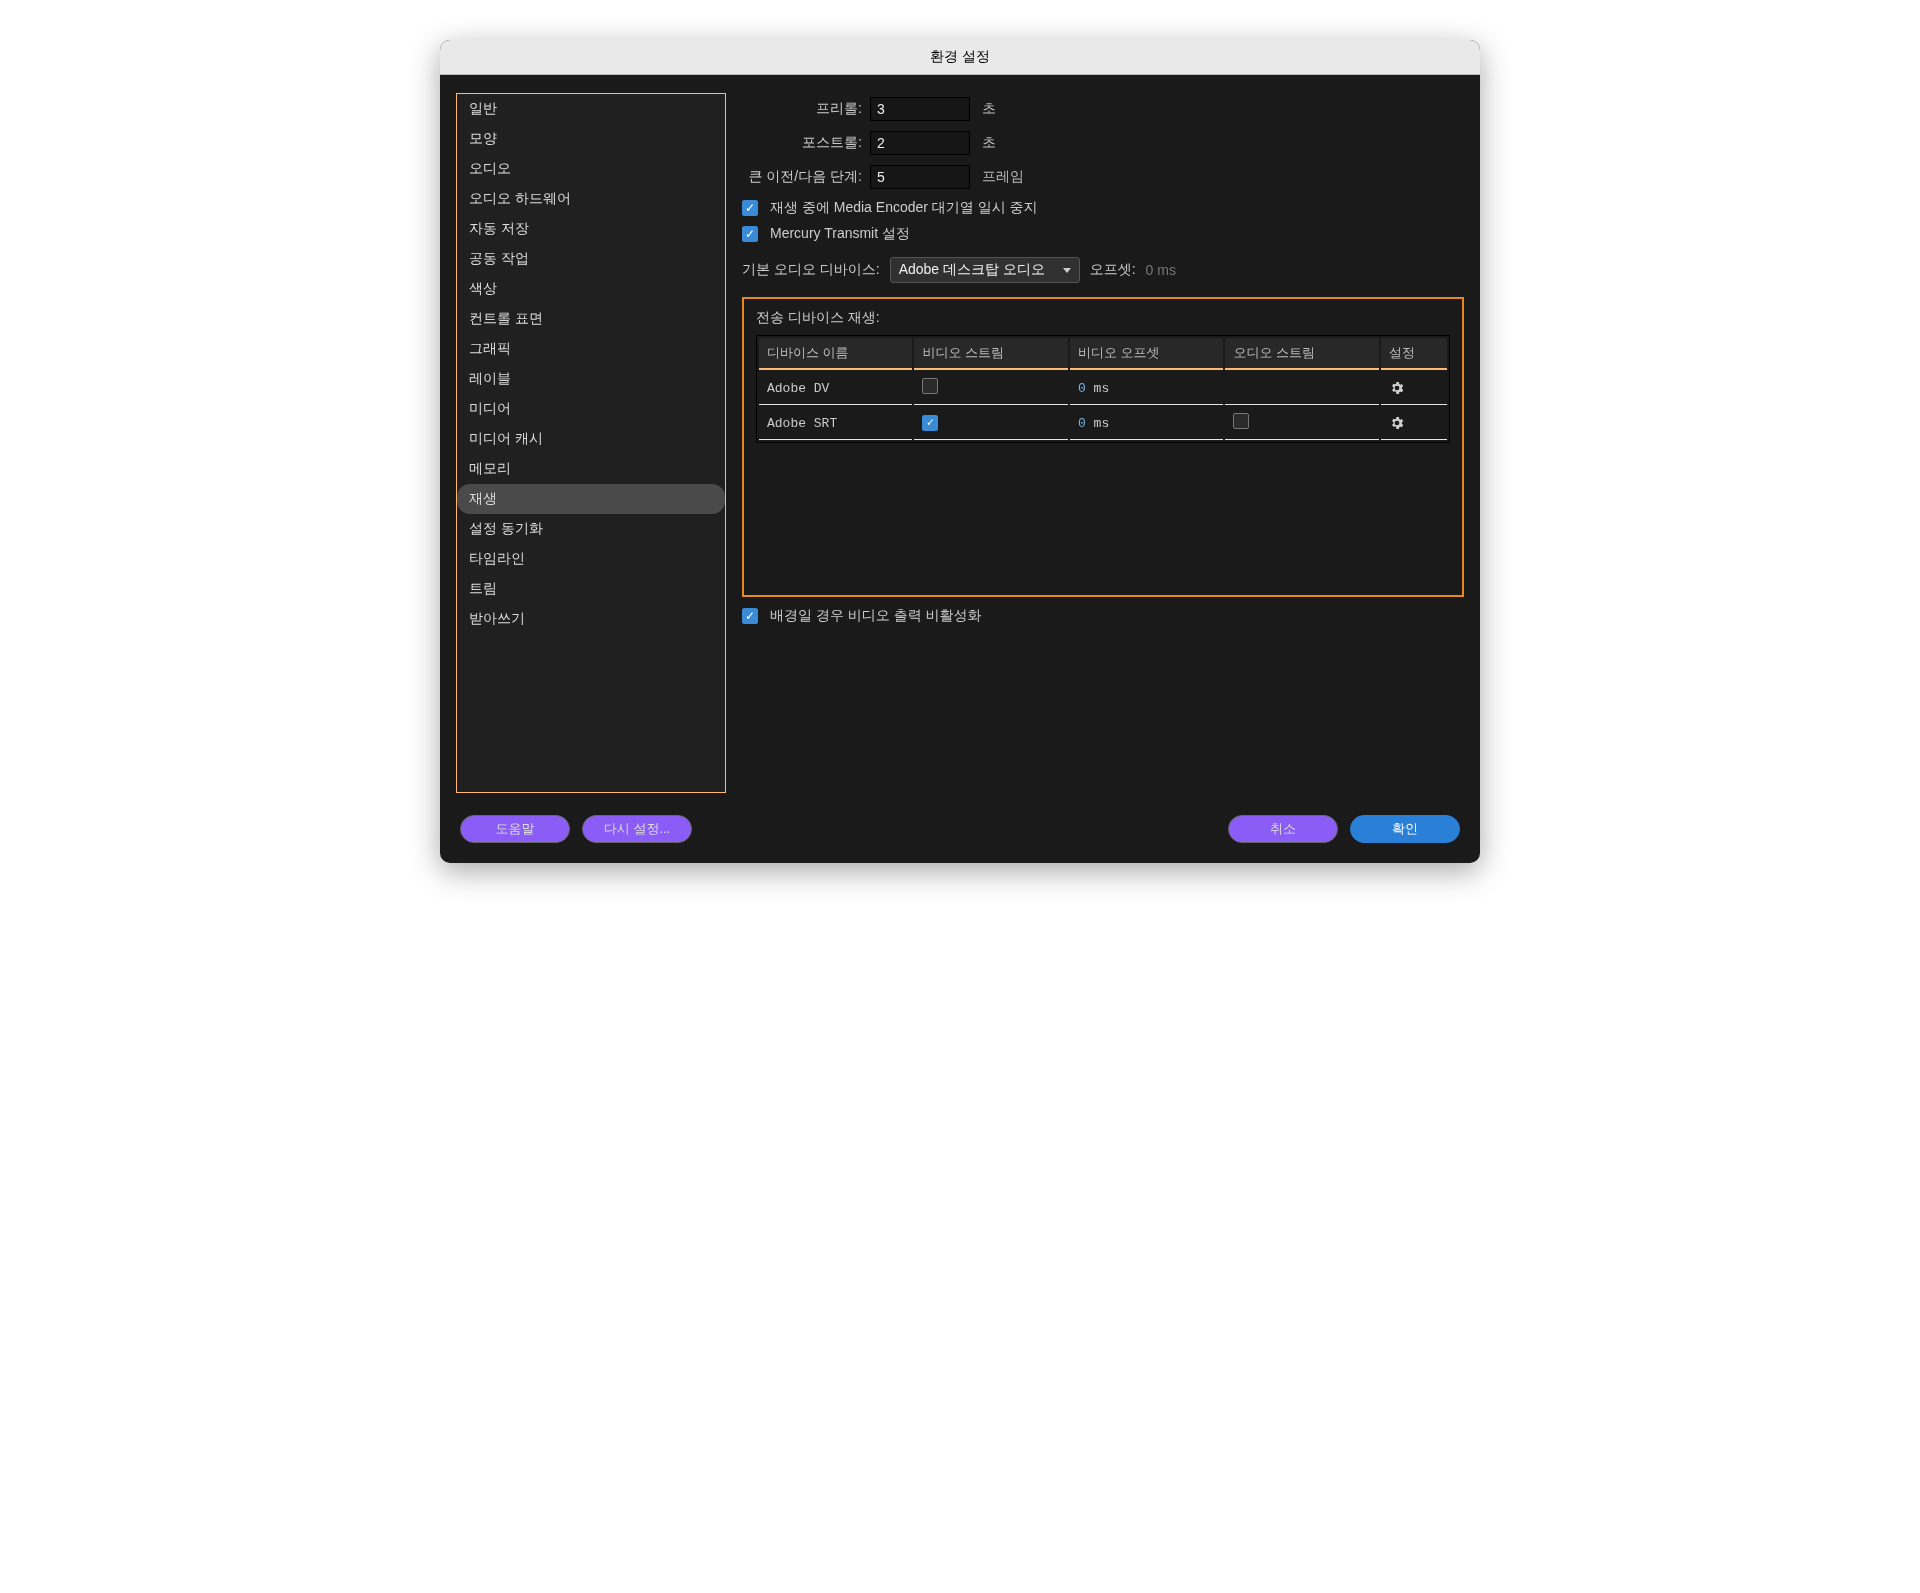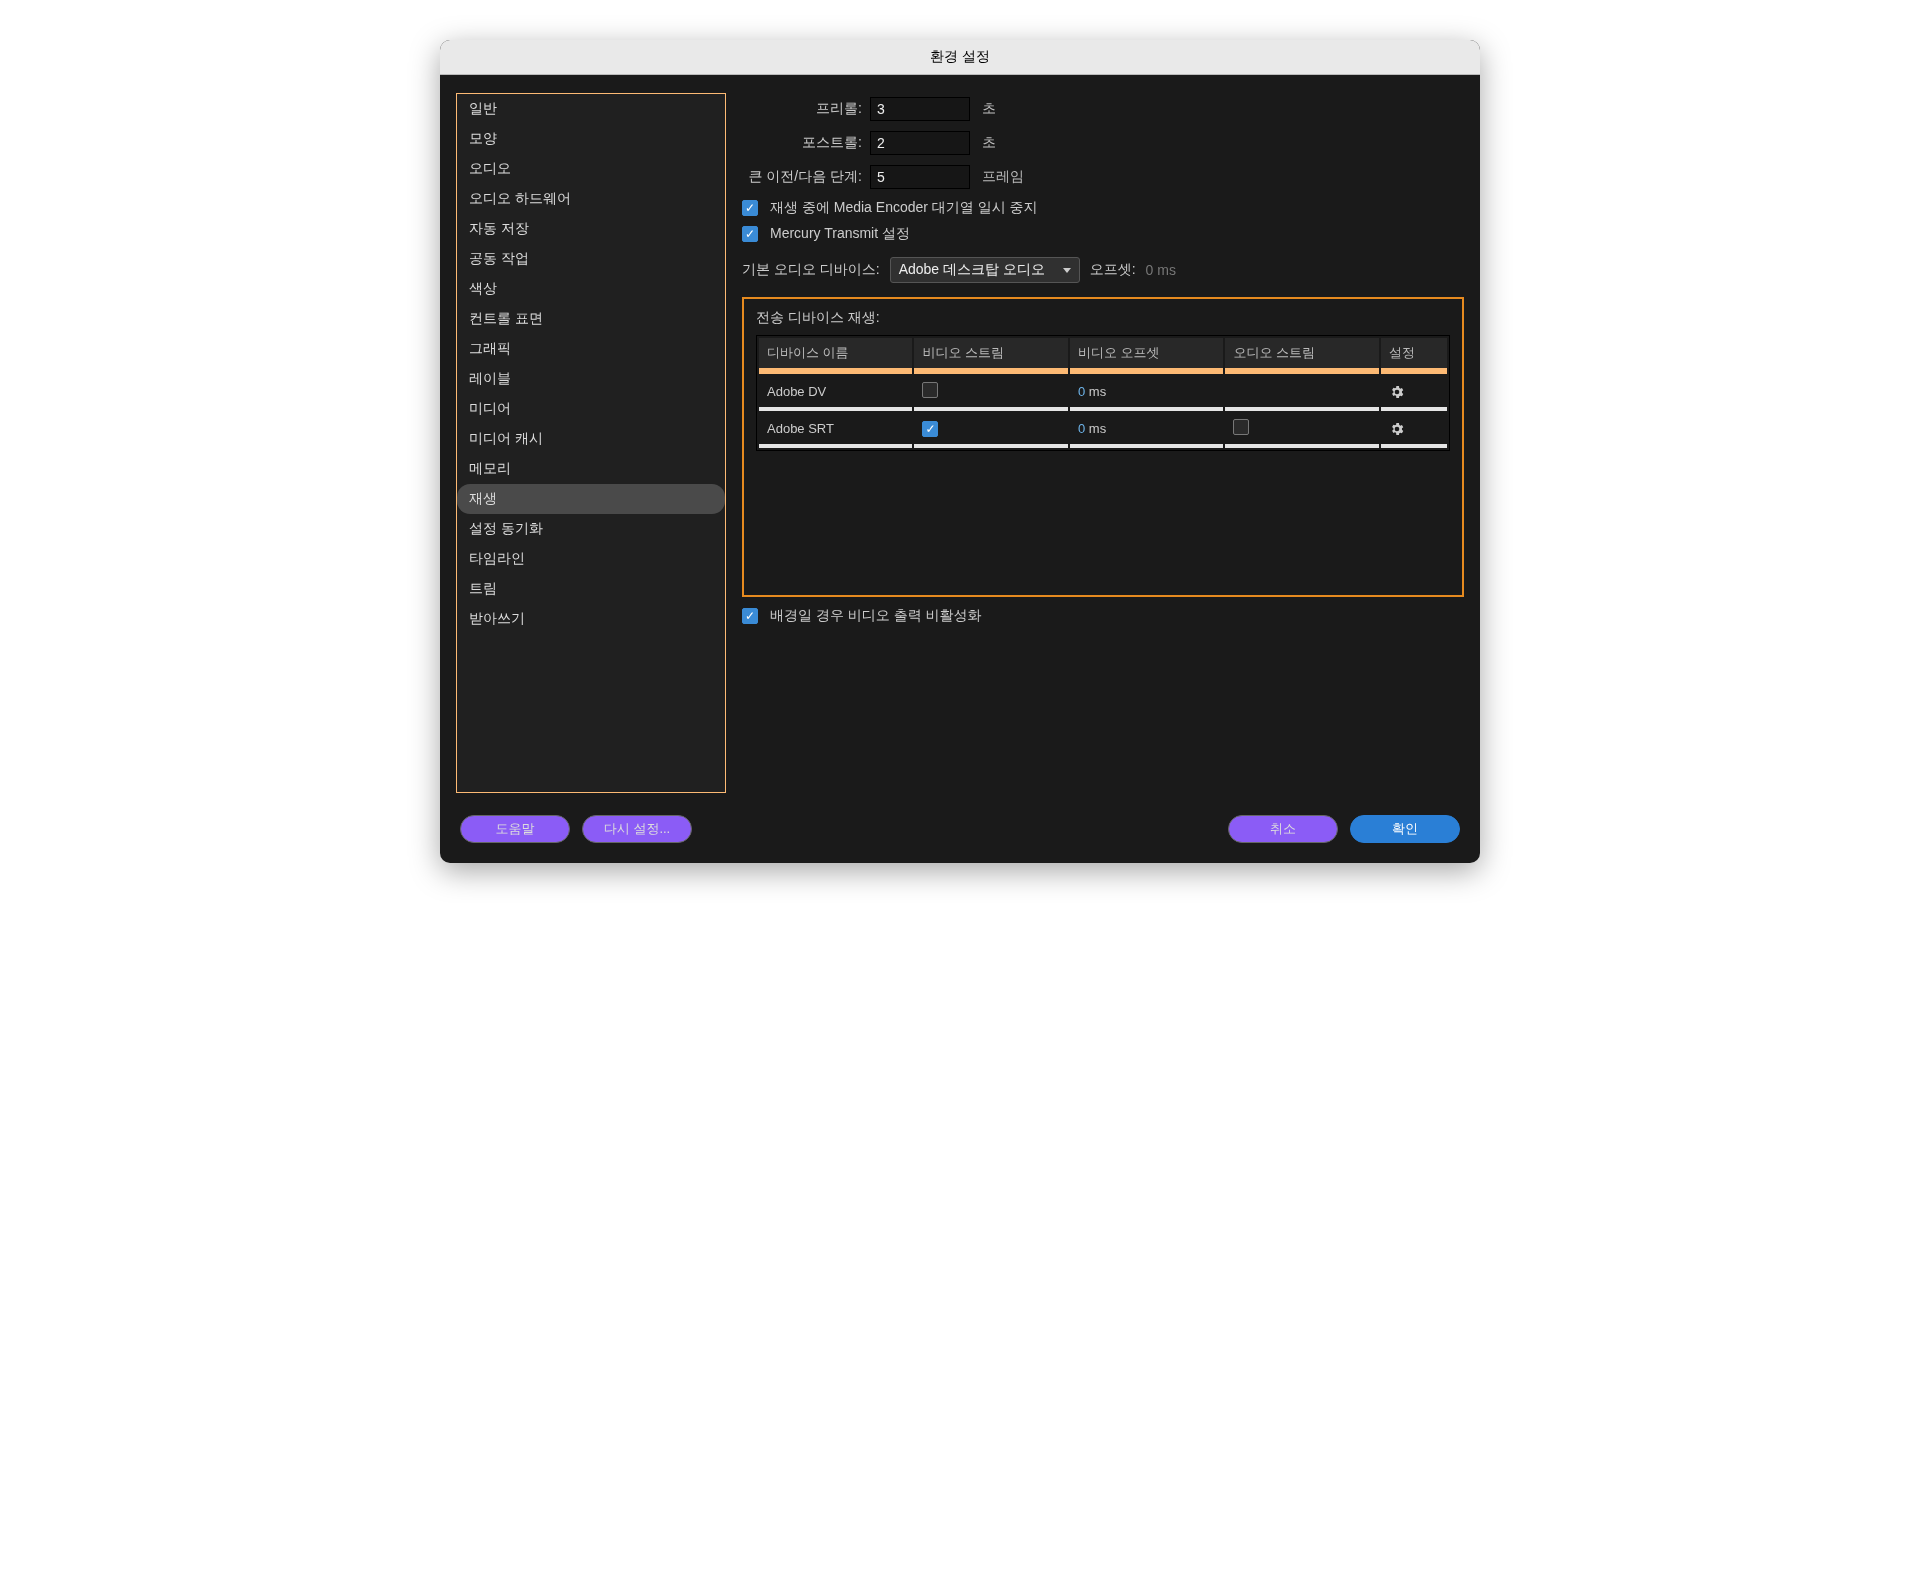--- a/index.html
+++ b/index.html
@@ -149,26 +149,27 @@
     font-size: 13px;
   }
   .device-table thead tr {
     background: #282828;
   }
   .device-table th {
     text-align: left;
     font-weight: normal;
     color: #bbb;
     padding: 6px 8px;
-    border-bottom: 6px solid #fdba74;
+    border-bottom: 2px solid #fdba74;
   }
   .device-table td {
     padding: 6px 8px;
     color: #ccc;
-    border-bottom: 4px solid #e5e5e5;
+    border-bottom: 1px solid #e5e5e5;
+    font-family: Liberation Mono, monospace;
   }
   .gear-icon svg { display: block; }
   .val-blue {
     color: #6db3e8;
   }
   .footer {
     display: flex;
     align-items: center;
     padding: 12px 20px 20px 20px;
     gap: 12px;

